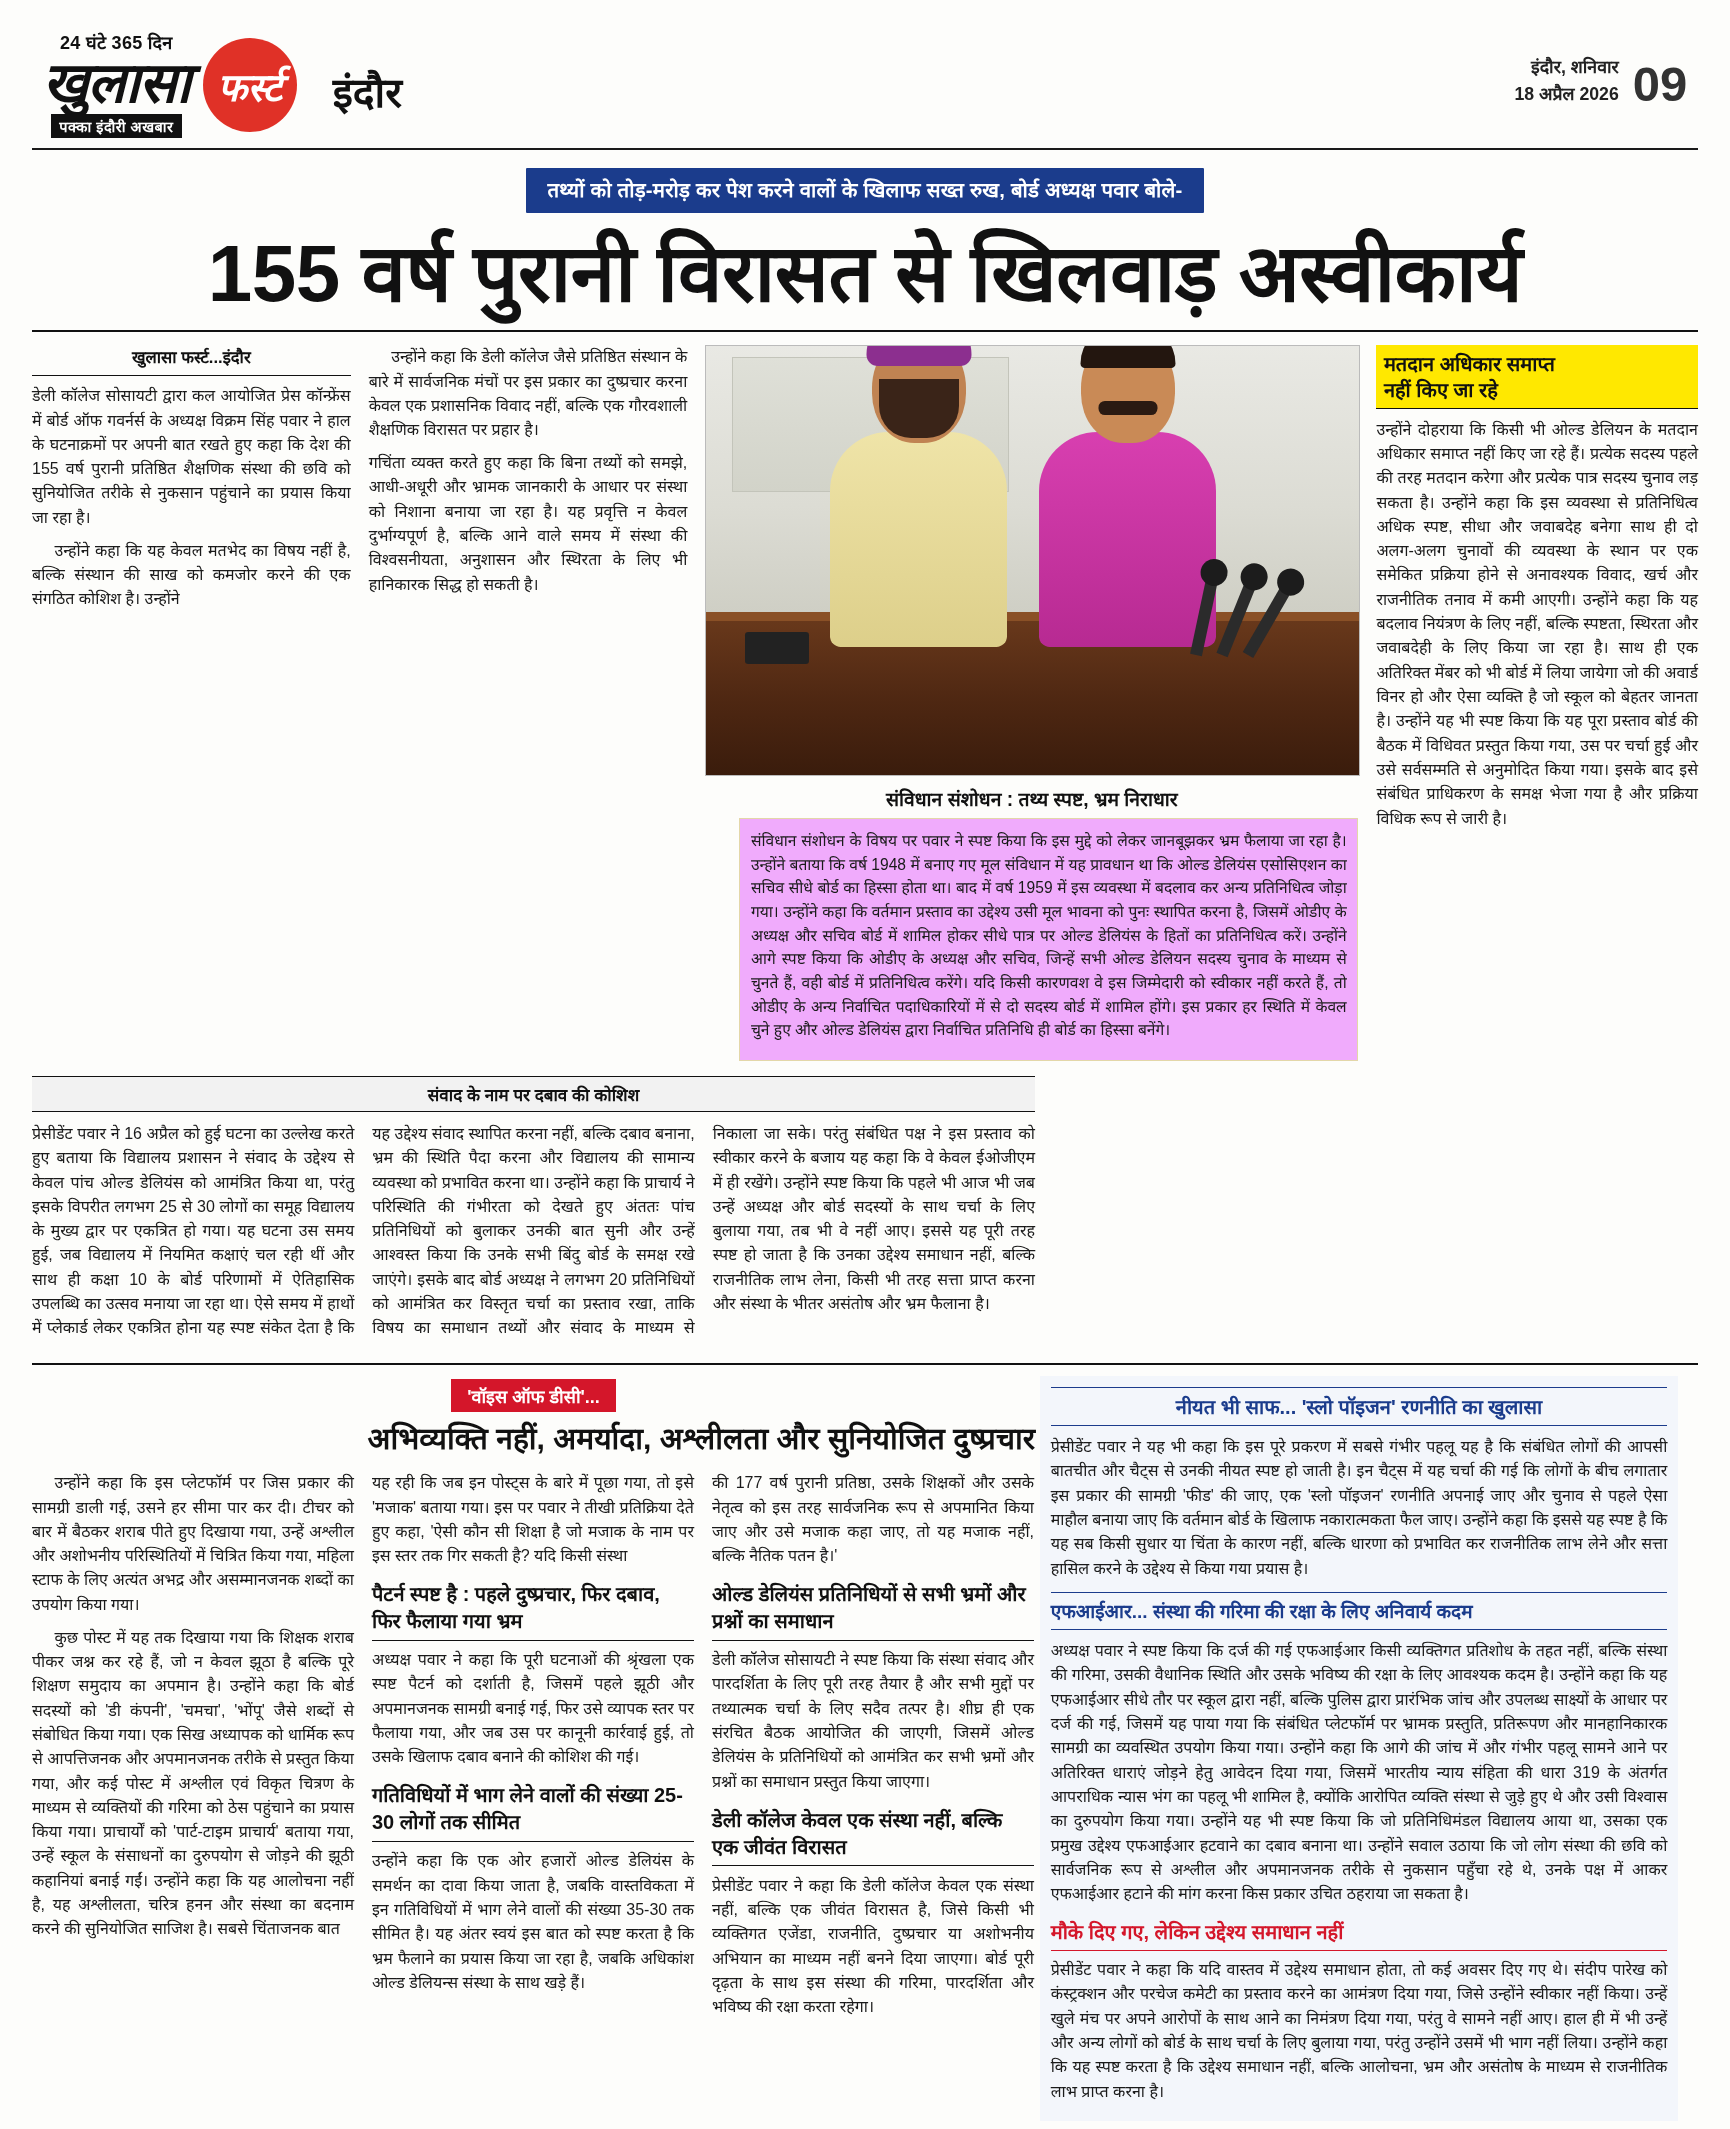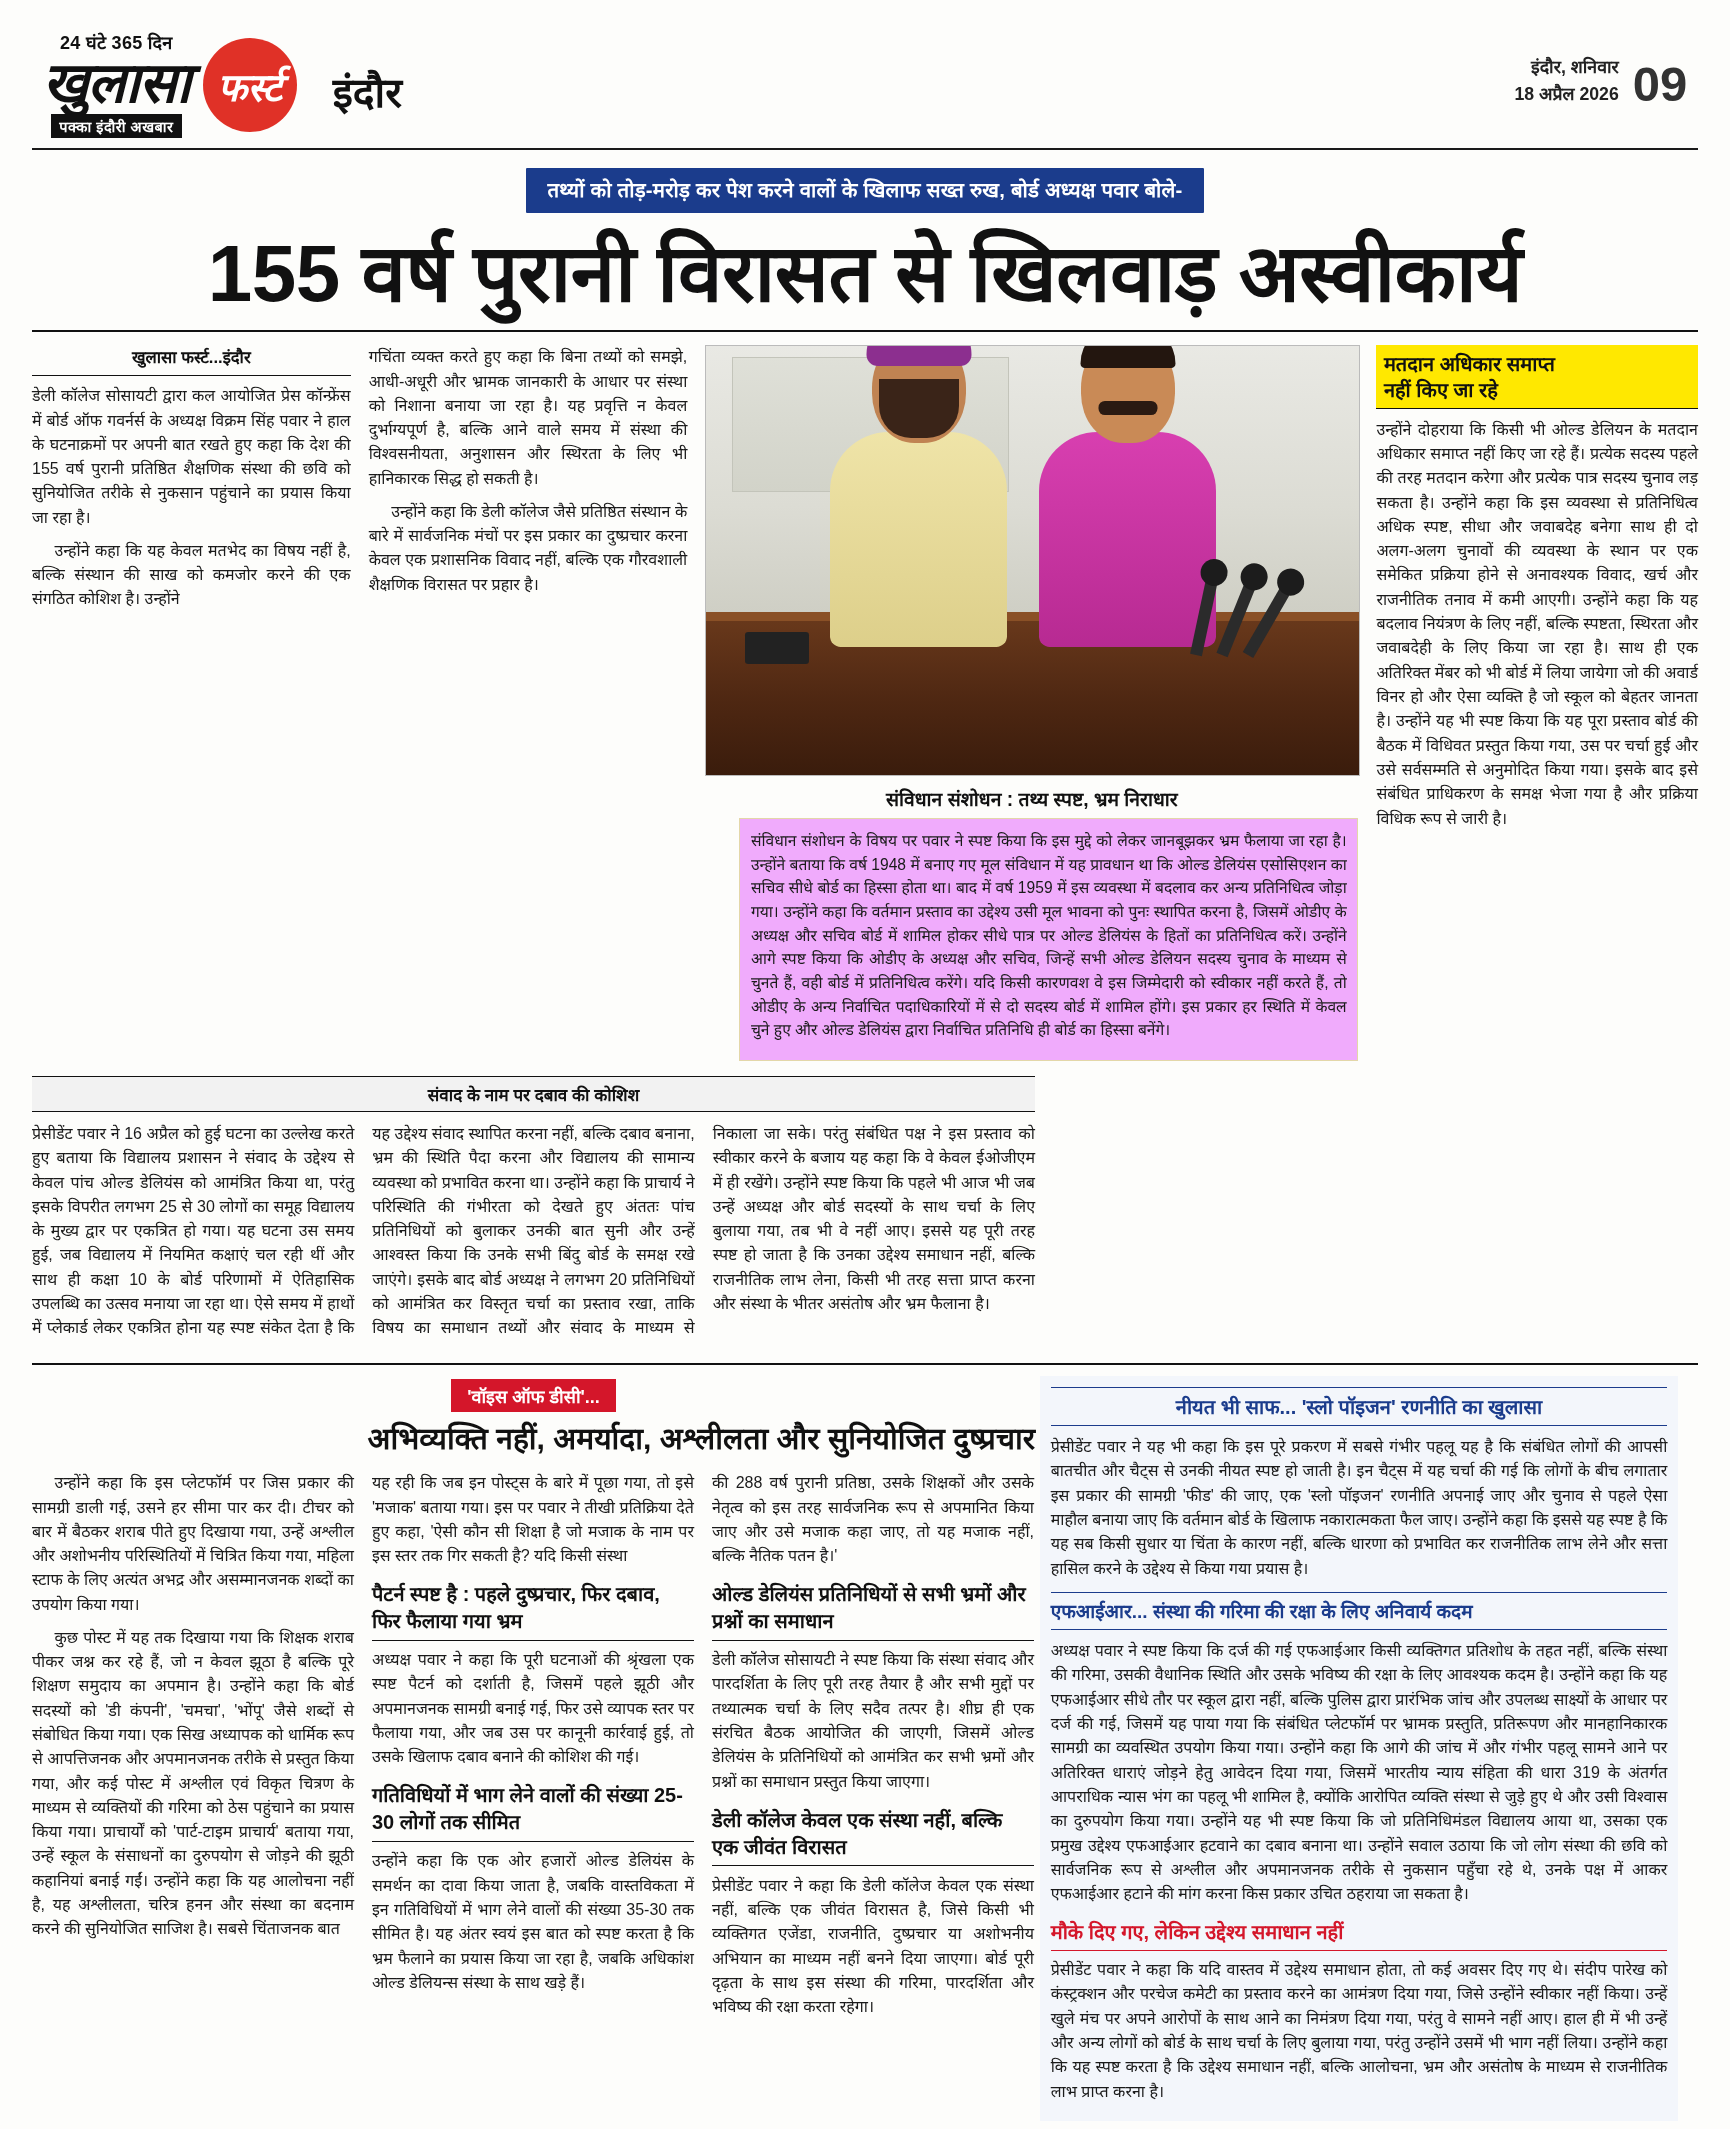--- a/index.html
+++ b/index.html
@@ -397,22 +397,22 @@
 
   <div class="top-section">
 
     <div class="col col-a">
       <div class="dek">खुलासा फर्स्ट...इंदौर</div>
       <p class="body first">डेली कॉलेज सोसायटी द्वारा कल आयोजित प्रेस कॉन्फ्रेंस में बोर्ड ऑफ गवर्नर्स के अध्यक्ष विक्रम सिंह पवार ने हाल के घटनाक्रमों पर अपनी बात रखते हुए कहा कि देश की 155 वर्ष पुरानी प्रतिष्ठित शैक्षणिक संस्था की छवि को सुनियोजित तरीके से नुकसान पहुंचाने का प्रयास किया जा रहा है।</p>
       <p class="body">उन्होंने कहा कि यह केवल मतभेद का विषय नहीं है, बल्कि संस्थान की साख को कमजोर करने की एक संगठित कोशिश है। उन्होंने</p>
     </div>
 
     <div class="col col-b">
+      <p class="body">उन्होंने कहा कि डेली कॉलेज जैसे प्रतिष्ठित संस्थान के बारे में सार्वजनिक मंचों पर इस प्रकार का दुष्प्रचार करना केवल एक प्रशासनिक विवाद नहीं, बल्कि एक गौरवशाली शैक्षणिक विरासत पर प्रहार है।</p>
       <p class="body first">गचिंता व्यक्त करते हुए कहा कि बिना तथ्यों को समझे, आधी-अधूरी और भ्रामक जानकारी के आधार पर संस्था को निशाना बनाया जा रहा है। यह प्रवृत्ति न केवल दुर्भाग्यपूर्ण है, बल्कि आने वाले समय में संस्था की विश्वसनीयता, अनुशासन और स्थिरता के लिए भी हानिकारक सिद्ध हो सकती है।</p>
-      <p class="body">उन्होंने कहा कि डेली कॉलेज जैसे प्रतिष्ठित संस्थान के बारे में सार्वजनिक मंचों पर इस प्रकार का दुष्प्रचार करना केवल एक प्रशासनिक विवाद नहीं, बल्कि एक गौरवशाली शैक्षणिक विरासत पर प्रहार है।</p>
     </div>
 
     <div class="col col-photo">
       <div class="photo-frame">
         <div class="ph-wall">
           <div class="ph-wall-panel"></div>
         </div>
         <div class="ph-desk">
           <div class="ph-desk-edge"></div>
         </div>
@@ -477,21 +477,21 @@
 
         <div class="col">
           <p class="body first">यह रही कि जब इन पोस्ट्स के बारे में पूछा गया, तो इसे 'मजाक' बताया गया। इस पर पवार ने तीखी प्रतिक्रिया देते हुए कहा, 'ऐसी कौन सी शिक्षा है जो मजाक के नाम पर इस स्तर तक गिर सकती है? यदि किसी संस्था</p>
           <div class="sec-head">पैटर्न स्पष्ट है : पहले दुष्प्रचार, फिर दबाव, फिर फैलाया गया भ्रम</div>
           <p class="body first">अध्यक्ष पवार ने कहा कि पूरी घटनाओं की श्रृंखला एक स्पष्ट पैटर्न को दर्शाती है, जिसमें पहले झूठी और अपमानजनक सामग्री बनाई गई, फिर उसे व्यापक स्तर पर फैलाया गया, और जब उस पर कानूनी कार्रवाई हुई, तो उसके खिलाफ दबाव बनाने की कोशिश की गई।</p>
           <div class="sec-head">गतिविधियों में भाग लेने वालों की संख्या 25-30 लोगों तक सीमित</div>
           <p class="body first">उन्होंने कहा कि एक ओर हजारों ओल्ड डेलियंस के समर्थन का दावा किया जाता है, जबकि वास्तविकता में इन गतिविधियों में भाग लेने वालों की संख्या 35-30 तक सीमित है। यह अंतर स्वयं इस बात को स्पष्ट करता है कि भ्रम फैलाने का प्रयास किया जा रहा है, जबकि अधिकांश ओल्ड डेलियन्स संस्था के साथ खड़े हैं।</p>
         </div>
 
         <div class="col">
-          <p class="body first">की 288 वर्ष पुरानी प्रतिष्ठा, उसके शिक्षकों और उसके नेतृत्व को इस तरह सार्वजनिक रूप से अपमानित किया जाए और उसे मजाक कहा जाए, तो यह मजाक नहीं, बल्कि नैतिक पतन है।'</p>
+          <p class="body first">की 177 वर्ष पुरानी प्रतिष्ठा, उसके शिक्षकों और उसके नेतृत्व को इस तरह सार्वजनिक रूप से अपमानित किया जाए और उसे मजाक कहा जाए, तो यह मजाक नहीं, बल्कि नैतिक पतन है।'</p>
           <div class="sec-head">ओल्ड डेलियंस प्रतिनिधियों से सभी भ्रमों और प्रश्नों का समाधान</div>
           <p class="body first">डेली कॉलेज सोसायटी ने स्पष्ट किया कि संस्था संवाद और पारदर्शिता के लिए पूरी तरह तैयार है और सभी मुद्दों पर तथ्यात्मक चर्चा के लिए सदैव तत्पर है। शीघ्र ही एक संरचित बैठक आयोजित की जाएगी, जिसमें ओल्ड डेलियंस के प्रतिनिधियों को आमंत्रित कर सभी भ्रमों और प्रश्नों का समाधान प्रस्तुत किया जाएगा।</p>
           <div class="sec-head">डेली कॉलेज केवल एक संस्था नहीं, बल्कि एक जीवंत विरासत</div>
           <p class="body first">प्रेसीडेंट पवार ने कहा कि डेली कॉलेज केवल एक संस्था नहीं, बल्कि एक जीवंत विरासत है, जिसे किसी भी व्यक्तिगत एजेंडा, राजनीति, दुष्प्रचार या अशोभनीय अभियान का माध्यम नहीं बनने दिया जाएगा। बोर्ड पूरी दृढ़ता के साथ इस संस्था की गरिमा, पारदर्शिता और भविष्य की रक्षा करता रहेगा।</p>
         </div>
       </div>
     </div>
 
     <div class="bottom-right">
       <div class="blue-head">नीयत भी साफ... 'स्लो पॉइजन' रणनीति का खुलासा</div>

